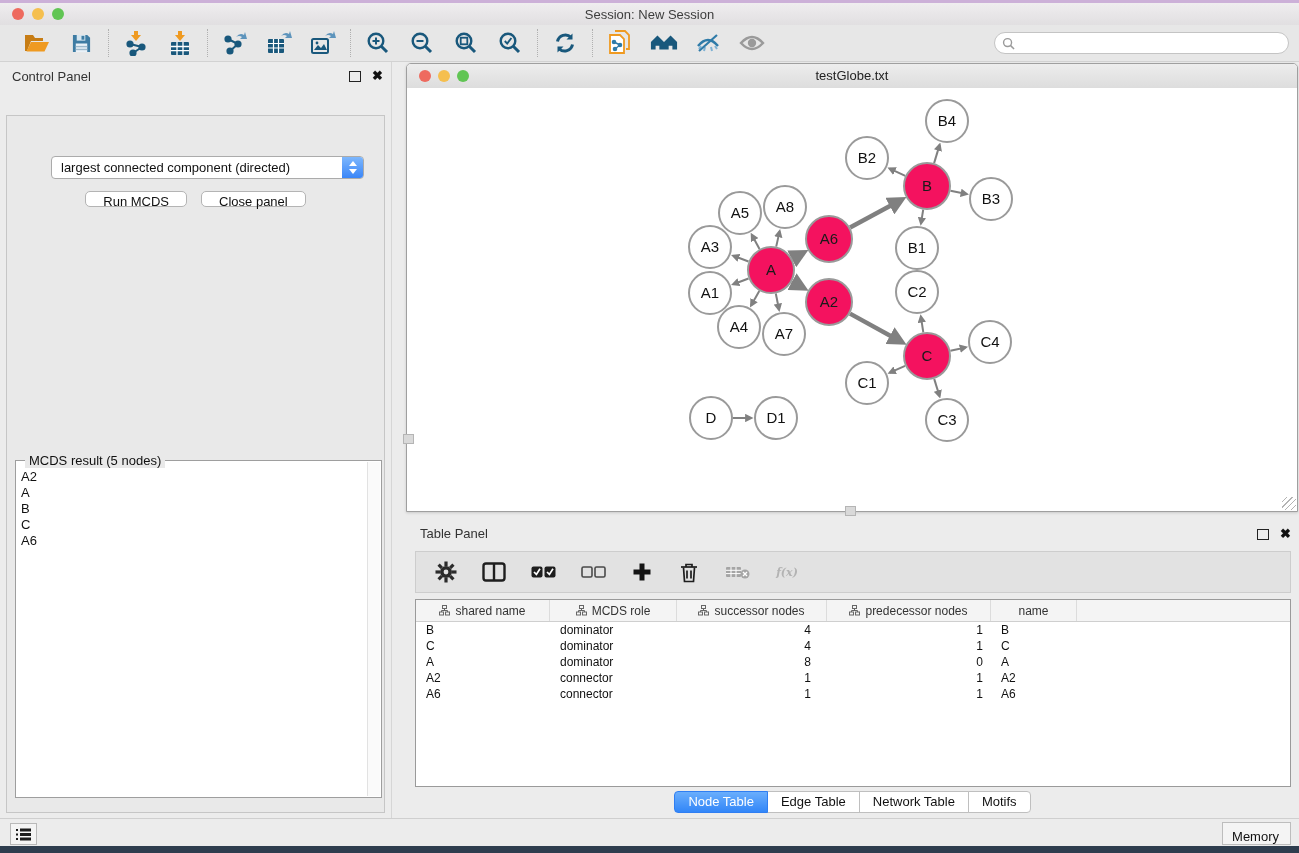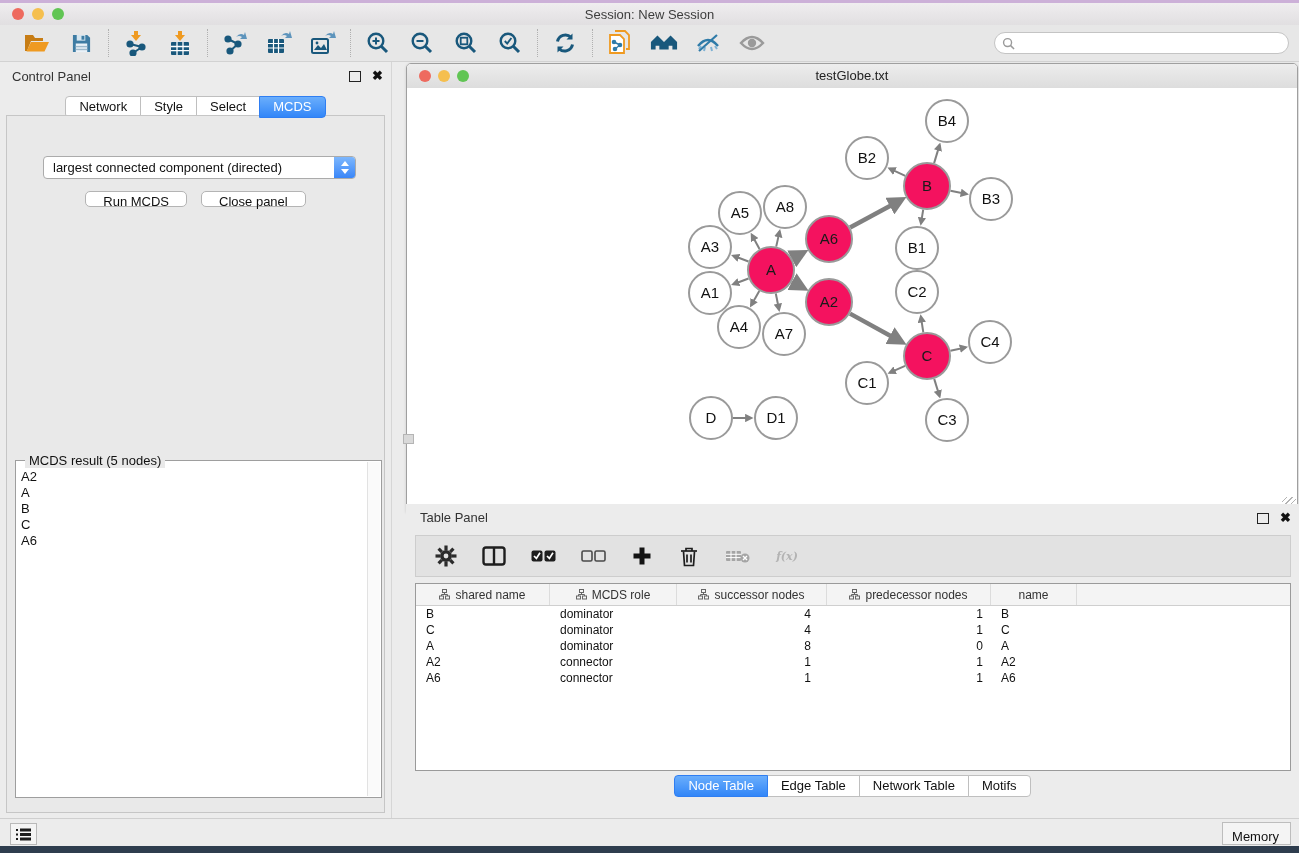--- a/index.html
+++ b/index.html
@@ -28,21 +28,21 @@
   .phead-icons{position:absolute;right:8px;top:8px;display:flex;gap:11px;align-items:center;}
   .float-box{width:10px;height:9px;border:1.5px solid #222;display:inline-block;}
   .close-x{font-size:13px;font-weight:bold;color:#111;line-height:12px;}
   .cp-tabs{position:absolute;left:0;top:34px;width:100%;display:flex;justify-content:center;}
   .seg-tab{background:#fff;border:1px solid #bfbfbf;color:#111;font-size:13px;height:20px;line-height:20px;padding:0 13px;margin-left:-1px;position:relative;cursor:default;}
   .seg-tab:first-child{border-radius:4px 0 0 4px;margin-left:0;}
   .seg-tab:last-child{border-radius:0 4px 4px 0;}
   .seg-tab.active{background:linear-gradient(#6aaefc,#3286f8);border-color:#2f7ef2;color:#fff;z-index:1;}
   .cp-body{position:absolute;left:6px;top:53px;width:379px;height:698px;background:#e9e9e9;border:1px solid #c6c6c6;box-sizing:border-box;}
   .opt-label{position:absolute;left:0;top:18px;width:100%;text-align:center;font-size:13px;color:#111;}
-  .dropdown{position:absolute;left:36px;top:40px;width:313px;height:23px;background:#fff;border:1px solid #ababab;border-radius:4px;box-sizing:border-box;text-align:right;}
+  .dropdown{position:absolute;left:44px;top:40px;width:313px;height:23px;background:#fff;border:1px solid #ababab;border-radius:4px;box-sizing:border-box;text-align:right;}
   .dropdown .dd-text{position:absolute;left:9px;top:3px;font-size:13px;color:#111;}
   .dd-stepper{position:absolute;right:0;top:0;bottom:0;width:21px;background:linear-gradient(#7db7fd,#3a86f8);border-radius:0 3px 3px 0;display:flex;flex-direction:column;align-items:center;justify-content:center;gap:3px;}
   .tri-up{width:0;height:0;border-left:4px solid transparent;border-right:4px solid transparent;border-bottom:5px solid #fff;}
   .tri-down{width:0;height:0;border-left:4px solid transparent;border-right:4px solid transparent;border-top:5px solid #fff;}
   .btn-row{position:absolute;left:0;top:75px;width:100%;display:flex;justify-content:center;gap:14px;}
   .mac-btn{height:16px;line-height:20px;padding:0 17px;background:#fff;border:1px solid #b4b4b4;border-radius:5px;font-size:13px;color:#111;box-sizing:border-box;}
   .result-group{position:absolute;left:8px;top:344px;width:367px;height:338px;background:#fff;border:1px solid #9e9e9e;box-sizing:border-box;}
   .result-title{position:absolute;left:9px;top:-8px;background:#e9e9e9;padding:0 4px;font-size:13px;color:#111;}
   .result-list{position:absolute;left:2px;top:8px;right:14px;bottom:2px;overflow:hidden;}
   .result-list .list-item{font-size:13px;color:#111;line-height:16px;padding-left:3px;}
@@ -52,21 +52,21 @@
   .net-window{position:absolute;left:406px;top:63px;width:892px;height:449px;background:#fff;border:1px solid #9f9f9f;border-radius:5px 5px 0 0;box-sizing:border-box;box-shadow:0 1px 3px rgba(0,0,0,0.15);}
   .net-titlebar{position:relative;height:24px;background:linear-gradient(#ededed,#dddddd);border-bottom:1px solid #b5b5b5;border-radius:4px 4px 0 0;}
   .net-traffic{position:absolute;top:6px;left:12px;display:flex;gap:7px;}
   .net-title{position:absolute;left:0;top:4px;width:100%;text-align:center;font-size:13px;color:#222;}
   .net-content{position:absolute;left:0;top:24px;right:0;bottom:0;background:#fff;overflow:hidden;}
   .grip{position:absolute;right:1px;bottom:1px;width:14px;height:13px;background:repeating-linear-gradient(135deg,transparent 0 3px,#b3b3b3 3px 4px);}
   .h-left{position:absolute;left:-4px;top:370px;width:9px;height:8px;background:#d9d9d9;border:1px solid #b5b5b5;}
   .h-bottom{position:absolute;left:438px;bottom:-5px;width:9px;height:8px;background:#d9d9d9;border:1px solid #b5b5b5;}
 
   
-  .table-panel{position:absolute;left:406px;top:504px;width:893px;height:298px;background:#ececec;}
+  .table-panel{position:absolute;left:406px;top:520px;width:893px;height:298px;background:#ececec;}
   .tp-head{position:relative;height:26px;}
   .tp-head .phead-title{position:absolute;left:14px;top:6px;font-size:13px;color:#333;}
   .tp-toolbar{position:absolute;left:9px;top:31px;width:876px;height:42px;background:#e2e2e2;border:1px solid #cdcdcd;display:flex;align-items:center;gap:25px;padding-left:19px;box-sizing:border-box;}
   .tp-tool{display:flex;align-items:center;justify-content:center;min-width:22px;height:24px;}
   .fx-label{font-family:"DejaVu Serif",serif;font-style:italic;font-size:11px;color:#b3b3b3;font-weight:bold;}
   .tp-table{position:absolute;left:9px;top:79px;width:876px;height:188px;background:#fff;border:1px solid #9a9a9a;box-sizing:border-box;overflow:hidden;}
   .thead{display:flex;height:21px;background:#f4f4f4;border-bottom:1px solid #cfcfcf;}
   .th-cell{display:flex;align-items:center;justify-content:center;gap:5px;font-size:12px;color:#333;border-right:1px solid #dcdcdc;box-sizing:border-box;}
   .trow{display:flex;height:16px;align-items:center;}
   .td-cell{font-size:12px;color:#111;box-sizing:border-box;white-space:nowrap;overflow:hidden;}
@@ -254,26 +254,20 @@
 </div>
 
 <div class="control-panel">
   <div class="panel-head">
     <span class="phead-title">Control Panel</span>
     <span class="phead-icons">
       <span class="float-box"></span>
       <span class="close-x">✖</span>
     </span>
   </div>
-  <div class="cp-tabs" id="cp-tabs">
-      <div class="seg-tab">Network</div>
-      <div class="seg-tab">Style</div>
-      <div class="seg-tab">Select</div>
-      <div class="seg-tab active">MCDS</div>
-    </div>
   <div class="cp-body">
     <div class="dropdown">
       <span class="dd-text">largest connected component (directed)</span>
       <span class="dd-stepper">
           <span class="tri-up"></span>
           <span class="tri-down"></span>
         </span>
     </div>
     <div class="btn-row">
       <button class="mac-btn">Run MCDS</button>

